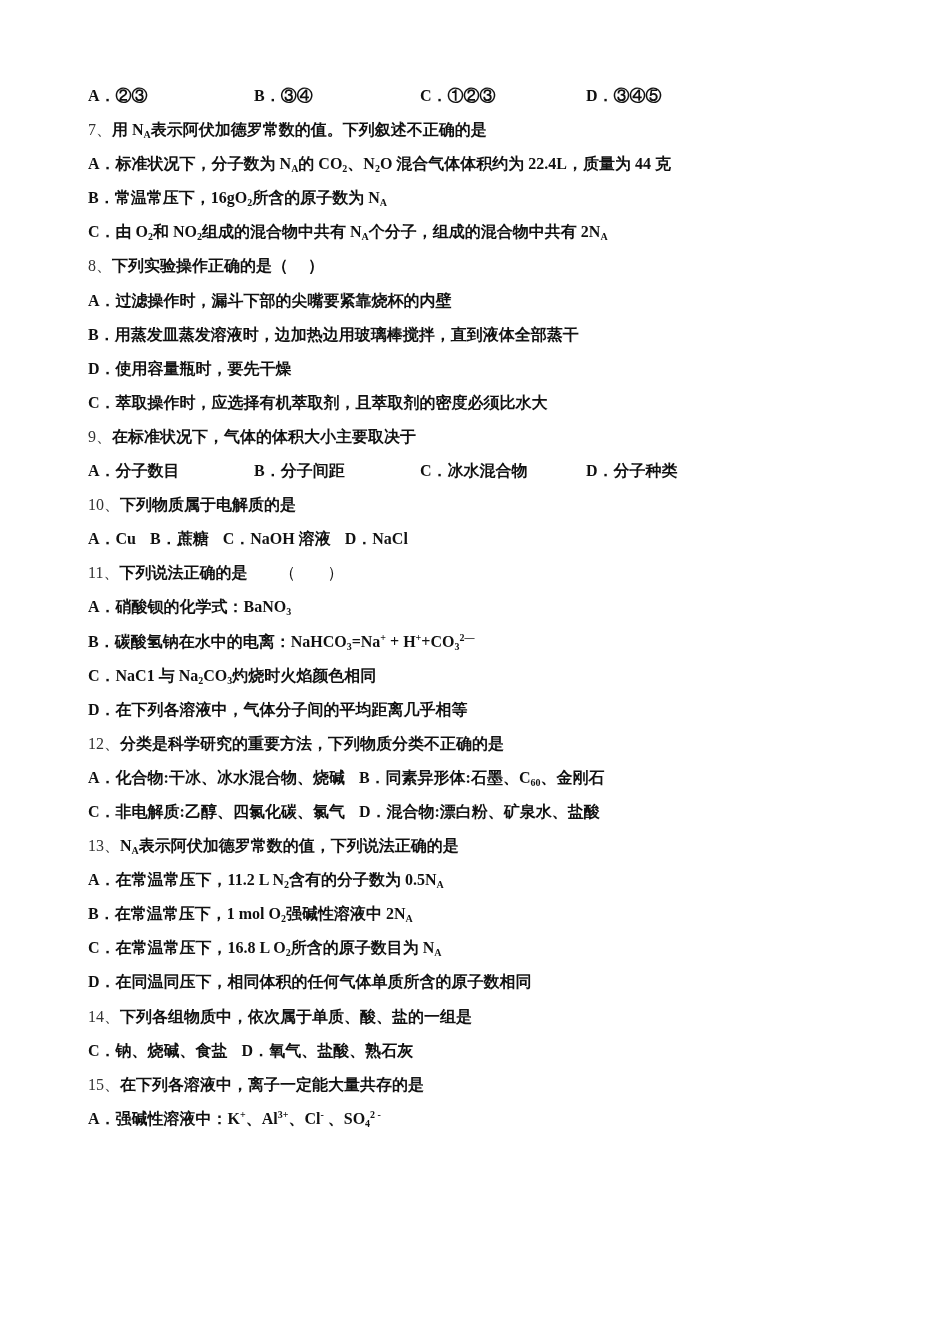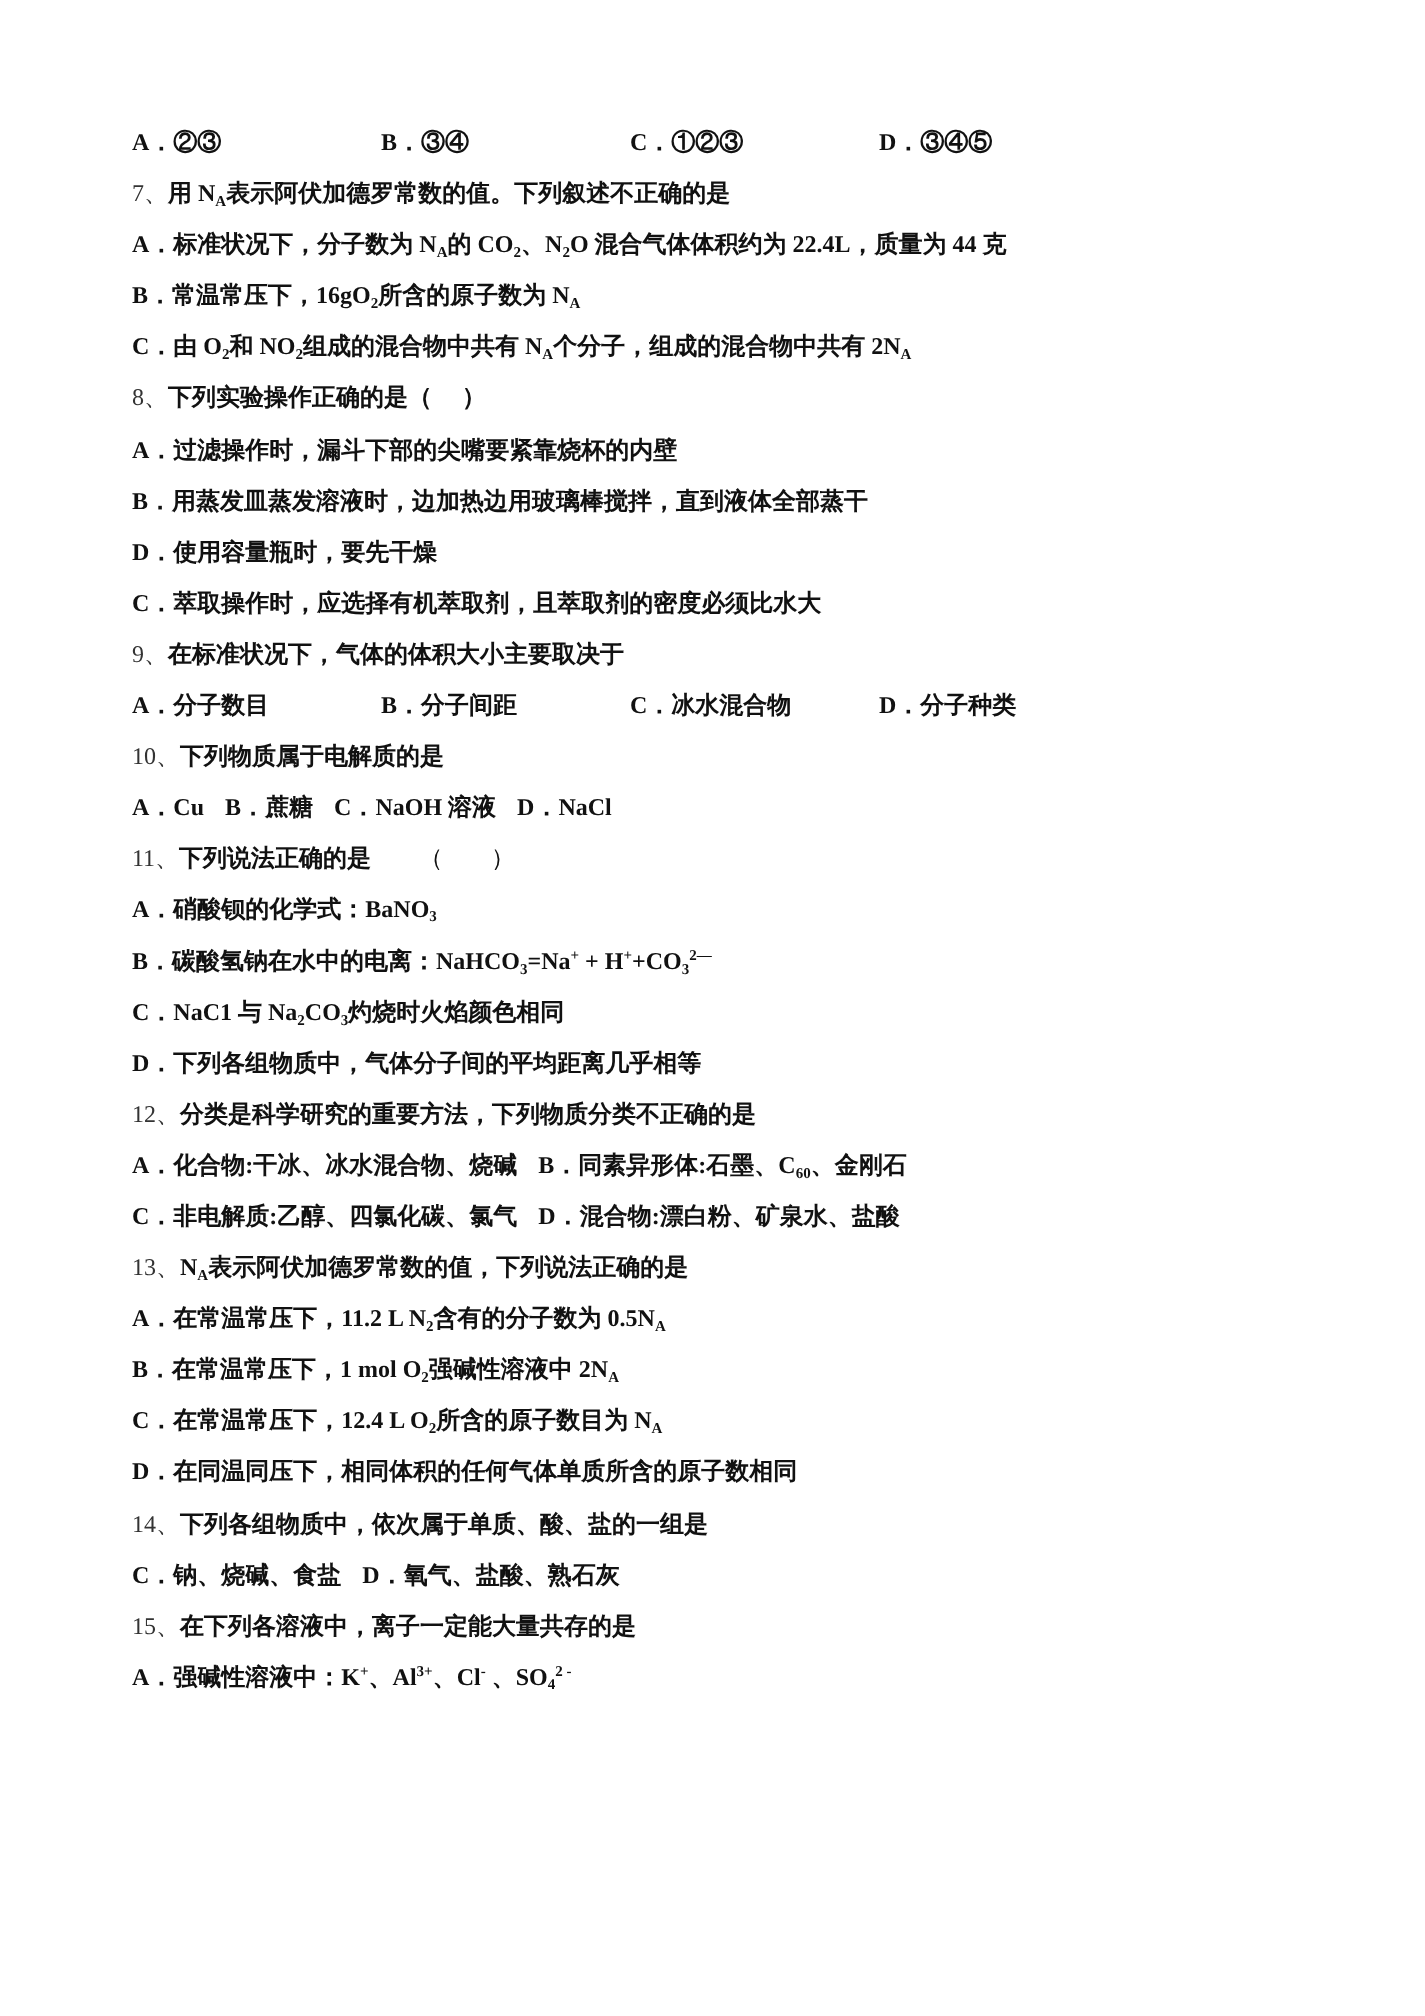--- a/index.html
+++ b/index.html
@@ -96,21 +96,21 @@
   <div class="line">
     <span>A．</span><span>硝酸钡的化学式：BaNO</span><sub>3</sub>
   </div>
   <div class="line">
     <span>B．</span><span>碳酸氢钠在水中的电离：NaHCO</span><sub>3</sub><span>=Na</span><sup>+</sup><span> + H</span><sup>+</sup><span>+CO</span><sub>3</sub><sup>2—</sup>
   </div>
   <div class="line">
     <span>C．</span><span>NaC1 与 Na</span><sub>2</sub><span>CO</span><sub>3</sub><span>灼烧时火焰颜色相同</span>
   </div>
   <div class="line">
-    <span>D．</span><span>下列各组物质中，气体分子间的平均距离几乎相等</span>
+    <span>D．</span><span>在下列各溶液中，气体分子间的平均距离几乎相等</span>
   </div>
 
   <div class="line">
     <span class="qnum">12、</span><span class="qtext">分类是科学研究的重要方法，下列物质分类不正确的是</span>
   </div>
   <div class="line inline-opts">
     <span class="opt"><span>A．</span><span>化合物:干冰、冰水混合物、烧碱</span></span><span class="opt"><span>B．</span><span>同素异形体:石墨、C</span><sub>60</sub><span>、金刚石</span></span>
   </div>
   <div class="line inline-opts">
     <span class="opt"><span>C．</span><span>非电解质:乙醇、四氯化碳、氯气</span></span><span class="opt"><span>D．</span><span>混合物:漂白粉、矿泉水、盐酸</span></span>
@@ -119,21 +119,21 @@
   <div class="line">
     <span class="qnum">13、</span><span class="qtext">N</span><sub>A</sub><span class="qtext">表示阿伏加德罗常数的值，下列说法正确的是</span>
   </div>
   <div class="line">
     <span>A．</span><span>在常温常压下，11.2 L N</span><sub>2</sub><span>含有的分子数为 0.5N</span><sub>A</sub>
   </div>
   <div class="line">
     <span>B．</span><span>在常温常压下，1 mol O</span><sub>2</sub><span>强碱性溶液中 2N</span><sub>A</sub>
   </div>
   <div class="line">
-    <span>C．</span><span>在常温常压下，12.4 L O</span><sub>2</sub><span>所含的原子数目为 N</span><sub>A</sub>
+    <span>C．</span><span>在常温常压下，16.8 L O</span><sub>2</sub><span>所含的原子数目为 N</span><sub>A</sub>
   </div>
   <div class="line">
     <span>D．</span><span>在同温同压下，相同体积的任何气体单质所含的原子数相同</span>
   </div>
 
   <div class="line">
     <span class="qnum">14、</span><span class="qtext">下列各组物质中，依次属于单质、酸、盐的一组是</span>
   </div>
   <div class="line inline-opts">
     <span class="opt"><span>C．</span><span>钠、烧碱、食盐</span></span><span class="opt"><span>D．</span><span>氧气、盐酸、熟石灰</span></span>

